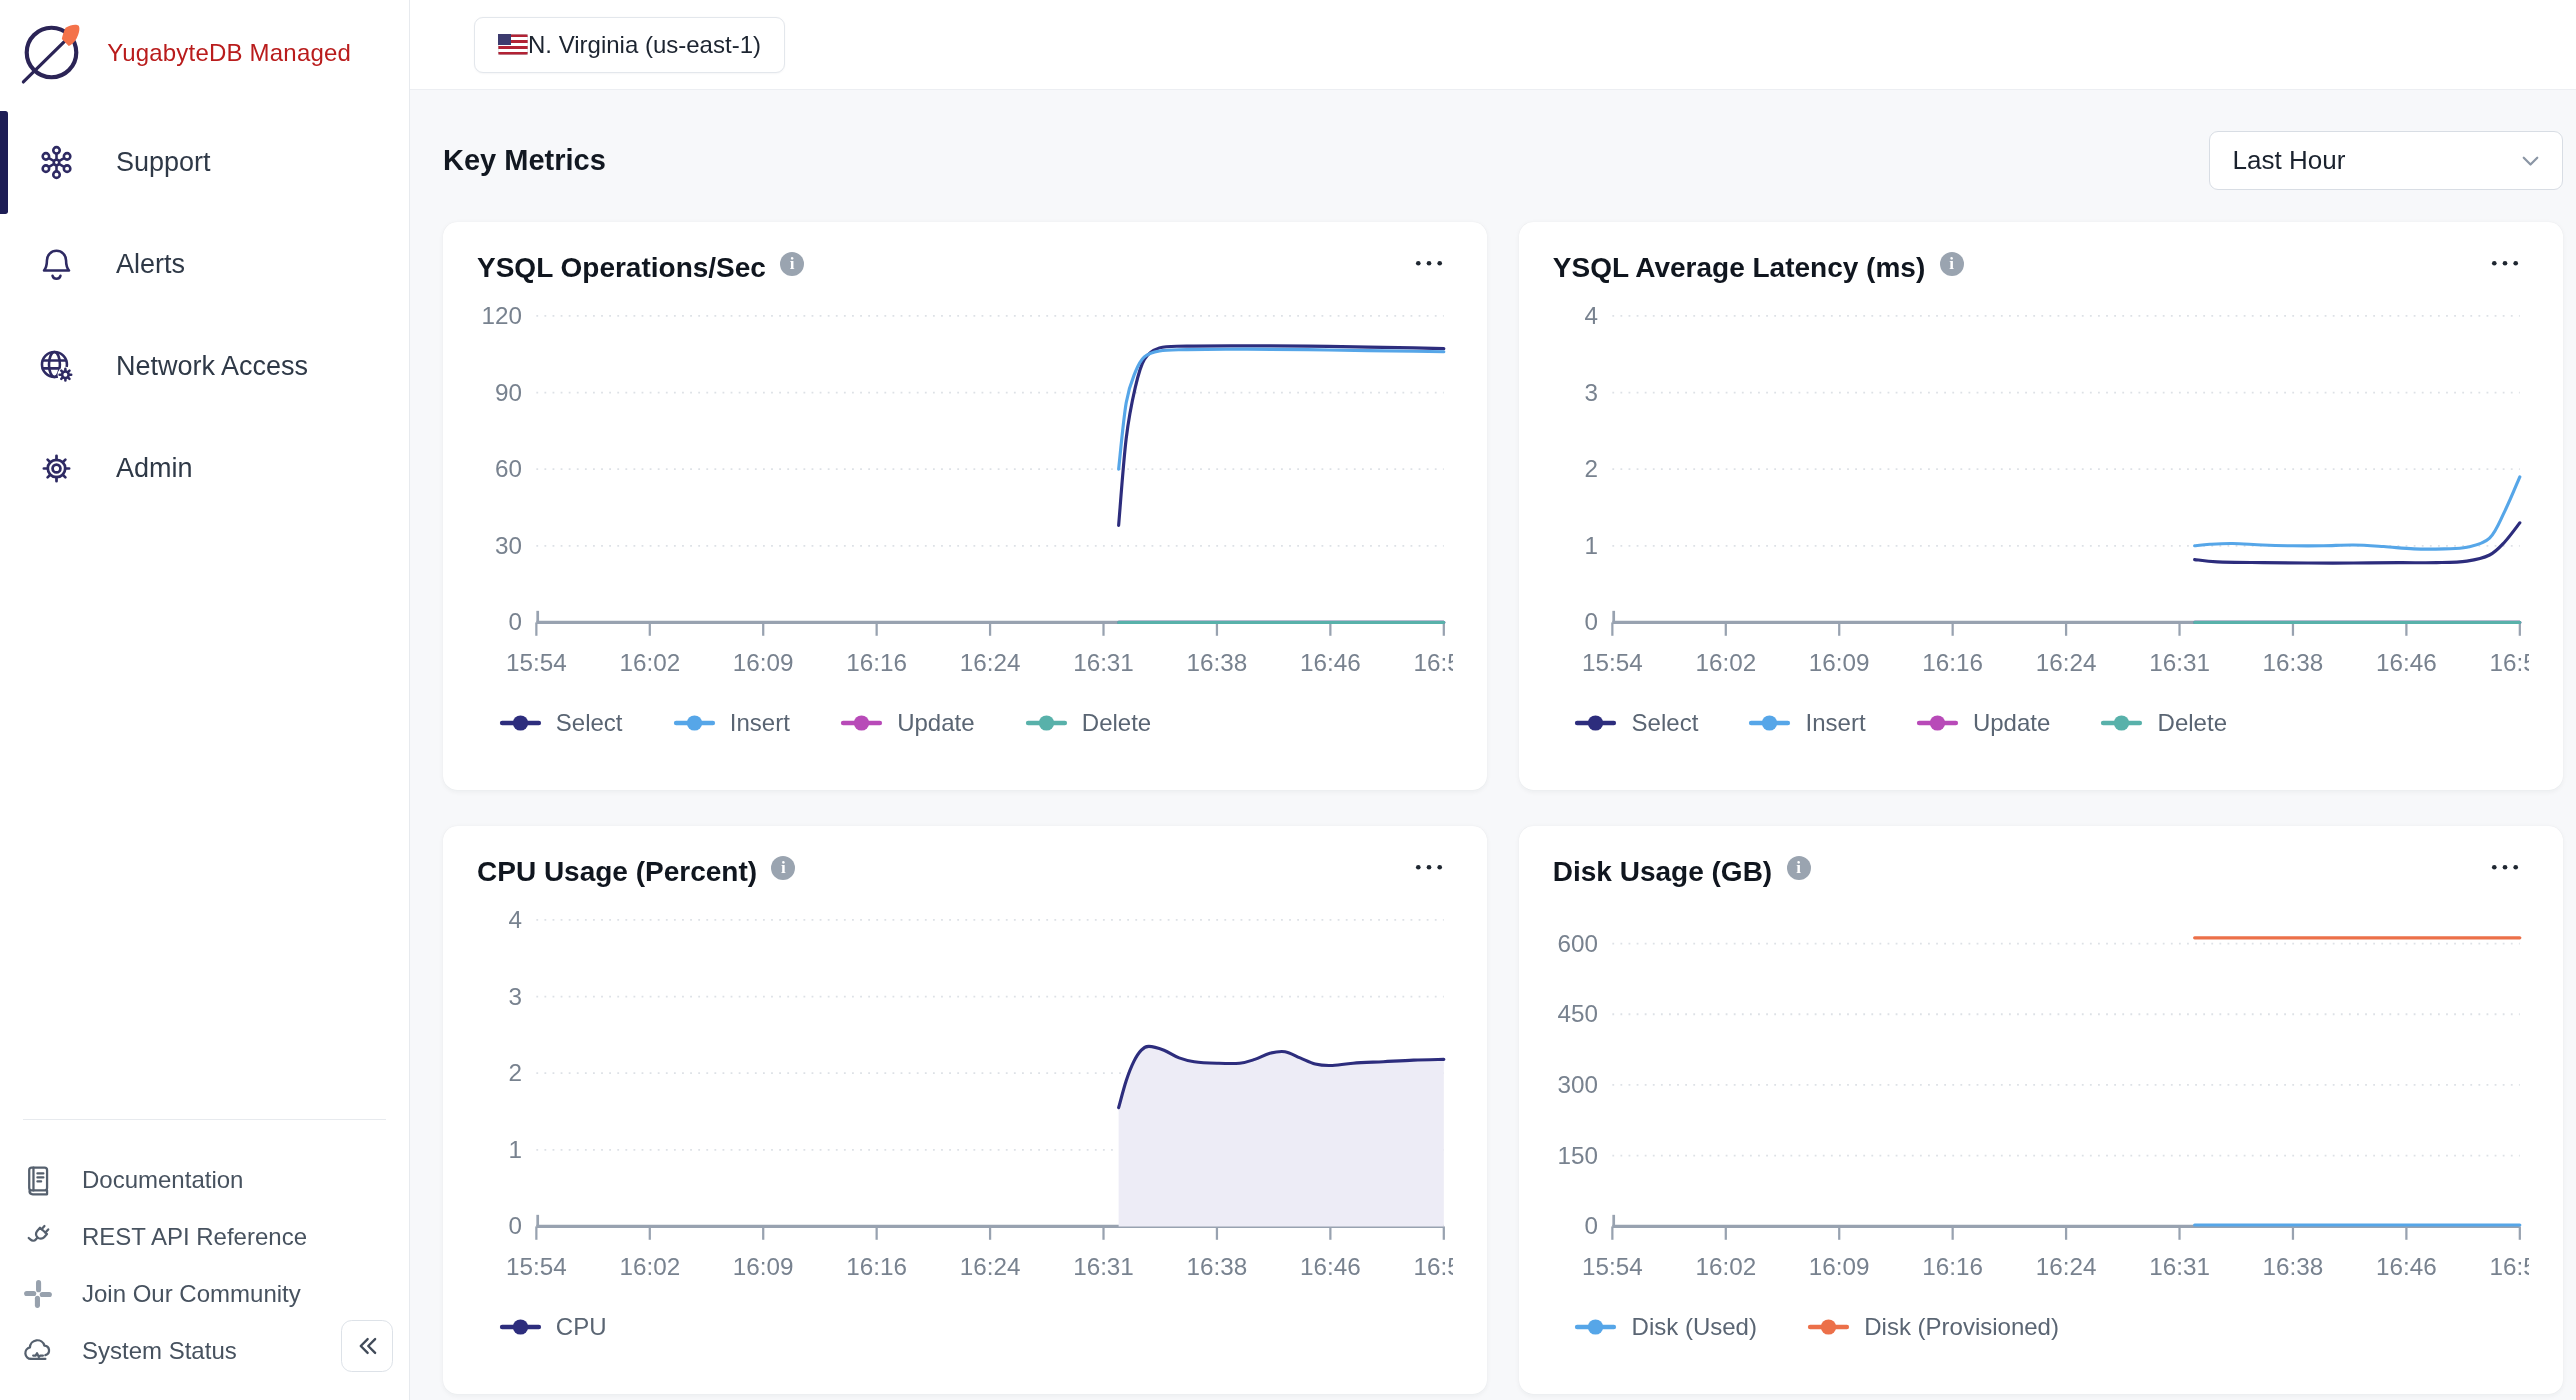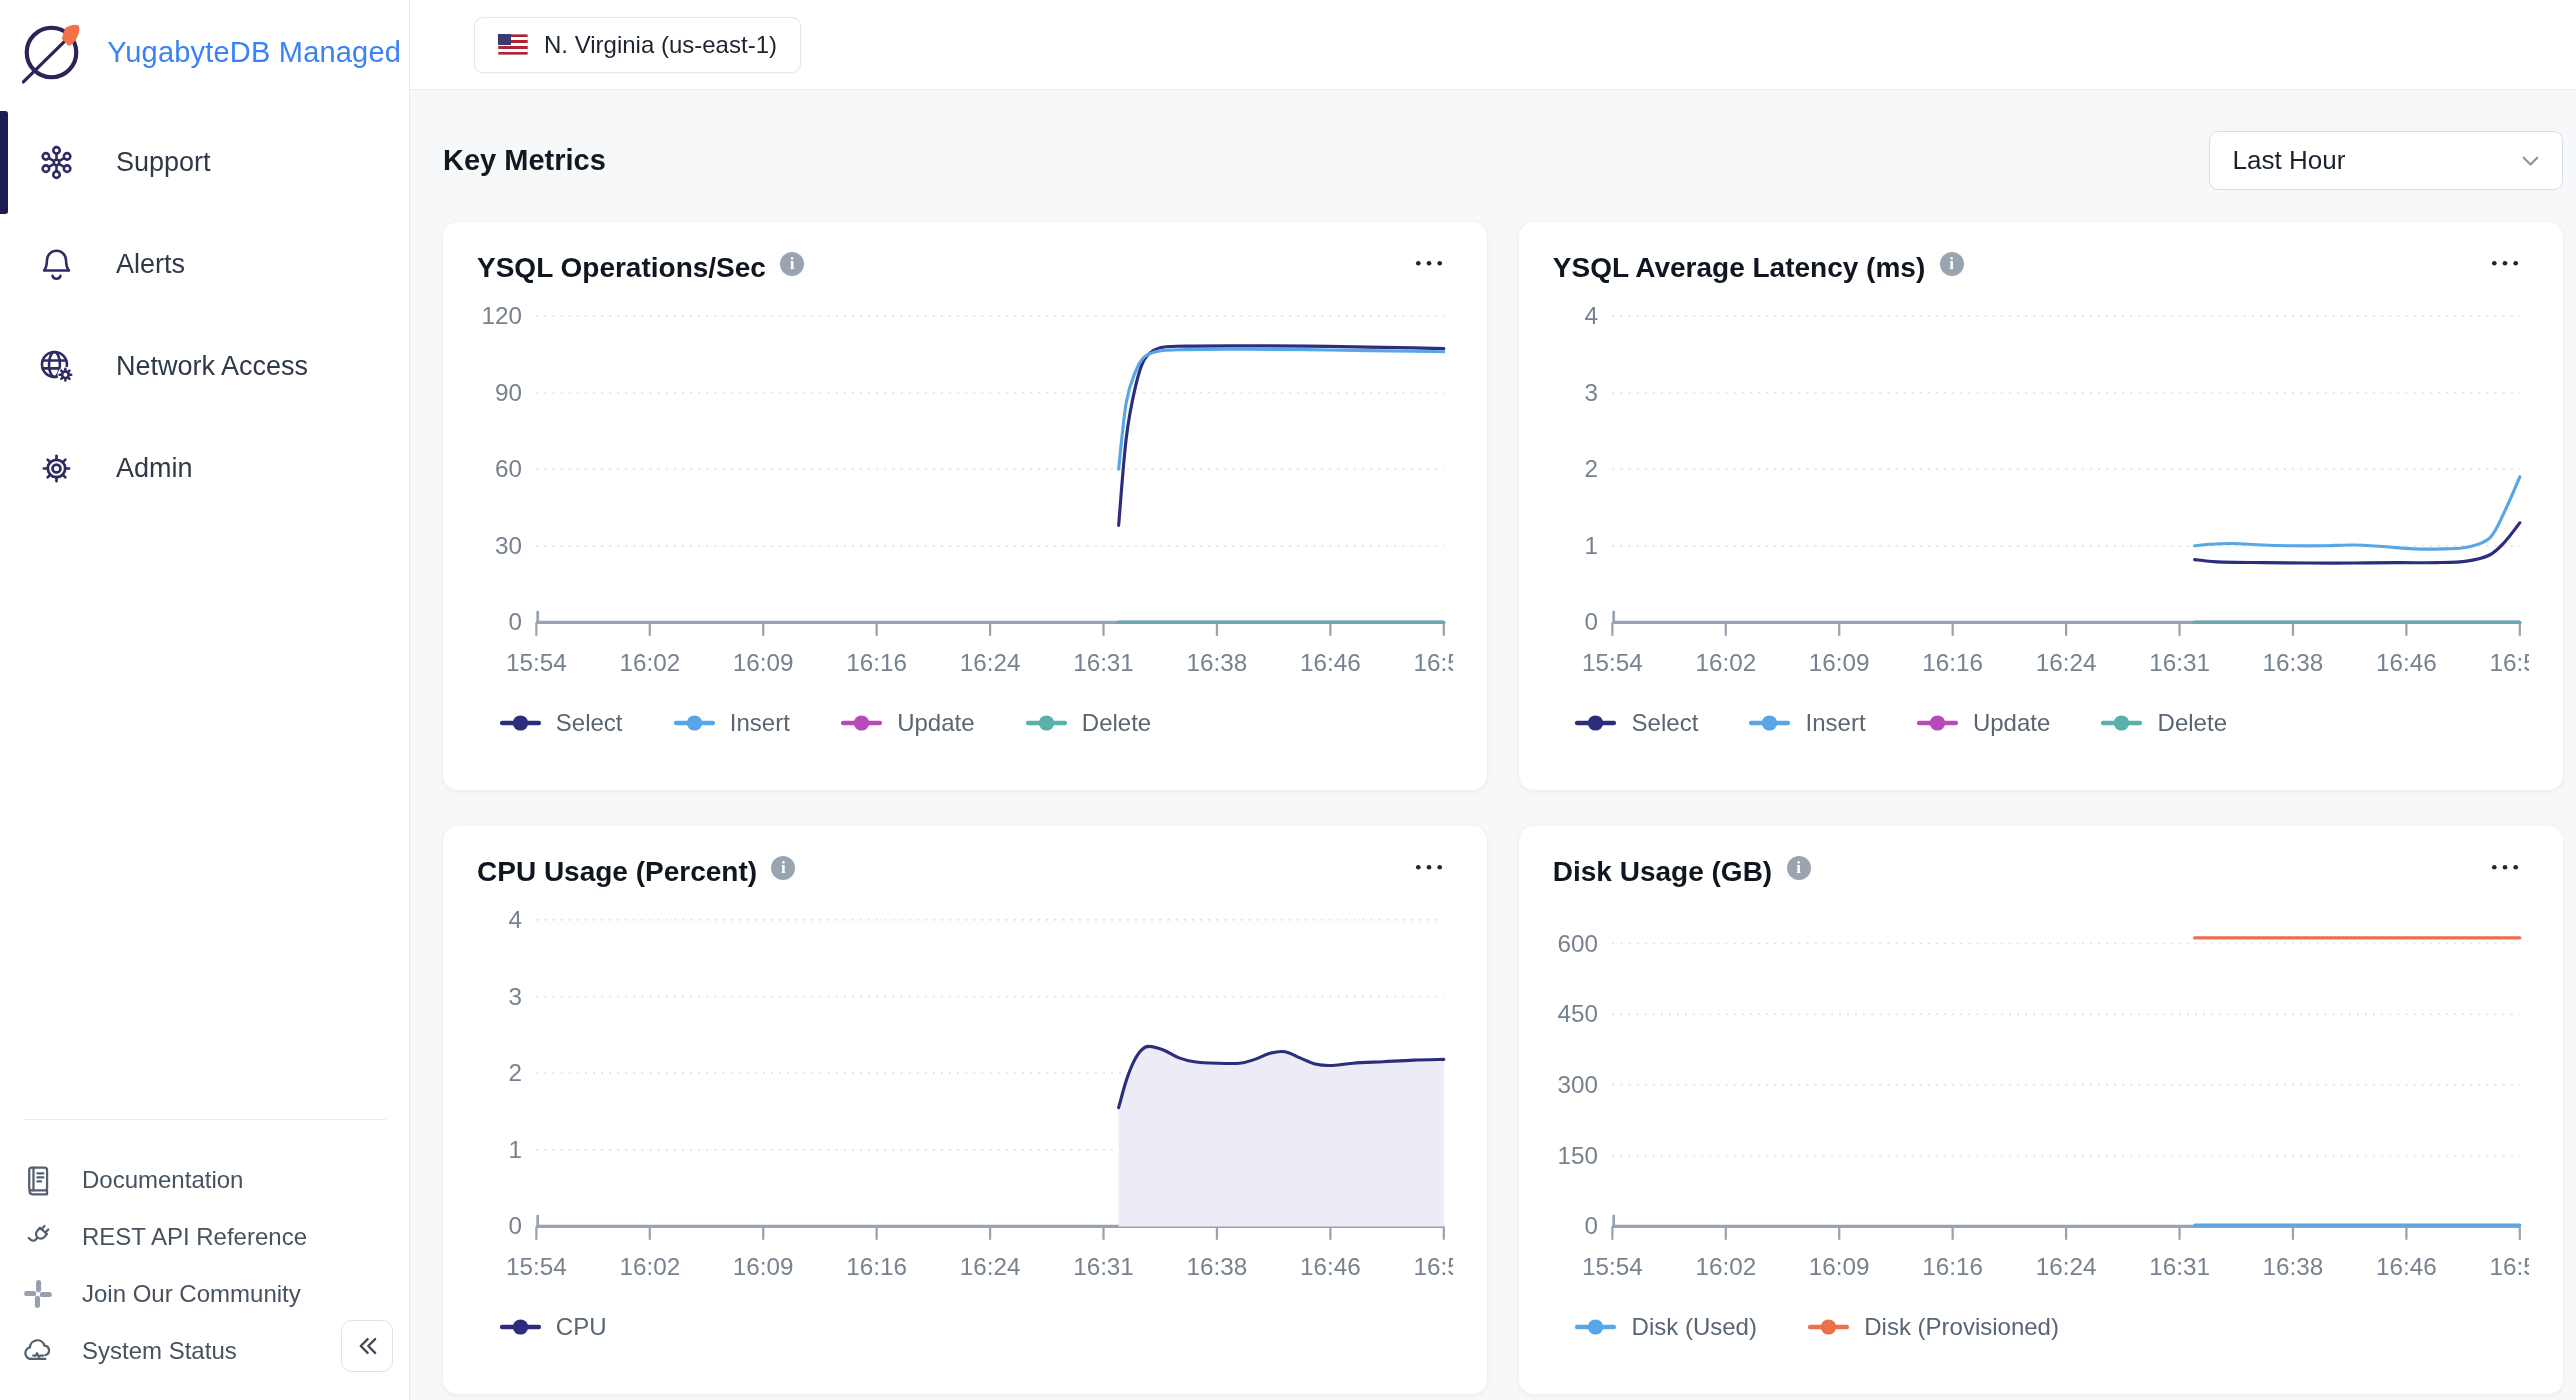--- a/index.html
+++ b/index.html
@@ -4,41 +4,41 @@
 <style>
   * { box-sizing: border-box; margin: 0; padding: 0; }
   html,body { width:2576px; height:1401px; overflow:hidden;
     font-family:"Liberation Sans", sans-serif; background:#f7f8fa; color:#1c2430; }
   .app { display:flex; width:100%; height:100%; }
 
   
   .sidebar { width:410px; min-width:410px; background:#fff; border-right:0.9px solid #e7eaee;
     position:relative; display:flex; flex-direction:column; }
   .logo-row { display:flex; align-items:center; gap:18px; padding:12.5px 0 0 14.3px; height:93px; }
-  .logo-text { font-size:29px; color:#3b82f6; letter-spacing:0.2px; }
+  .logo-text { font-size:24px; color:#b91c1c; letter-spacing:0.2px; }
   .nav { margin-top:38px; display:flex; flex-direction:column; gap:39px; }
   .nav-item { position:relative; display:flex; align-items:center; gap:39px;
     padding-left:36px; height:63px; cursor:pointer; }
   .nav-item .ind { position:absolute; left:0; top:-20px; bottom:-20px; width:8px;
     background:#1d1d55; border-radius:0 2.7px 2.7px 0; display:none; }
   .nav-item.active .ind { display:block; }
   .nav-label { font-size:27px; color:#2f3947; }
   .links { margin-top:auto; padding-bottom:21.5px; }
   .links-divider { height:0.9px; background:#e7eaee; margin:0 23px 32px 23px; }
   .link-item { display:flex; align-items:center; gap:27px; padding-left:21px;
     height:57px; font-size:24px; color:#47525f; cursor:pointer; }
   .collapse-btn { position:absolute; right:16px; bottom:29px; width:52px; height:52px;
     border:1.3px solid #dde2e8; border-radius:10.7px; background:#fff;
     display:flex; align-items:center; justify-content:center; cursor:pointer; }
 
   
   .main { flex:1; display:flex; flex-direction:column; min-width:0; }
   .topbar { height:90px; background:#fff; border-bottom:0.9px solid #eceef2;
     display:flex; align-items:center; padding-left:64px; }
-  .region-badge { display:flex; align-items:center; gap:16px; border:1.3px solid #e3e7ec;
+  .region-badge { display:flex; align-items:center; gap:0; border:1.3px solid #e3e7ec;
     border-radius:9px; padding:0 23px; height:56px; background:#fff; font-size:24px;
     color:#1c2430; box-shadow:0 0.9px 1.8px rgba(16,24,40,.04); cursor:pointer; }
   .flag { width:30px; height:20.6px; border-radius:1.8px; position:relative; flex:none;
     background:repeating-linear-gradient(#b22234 0 3px, #fff 3px 6px);
     box-shadow:inset 0 0 0 0.4px #c9ced4; }
   .flag::after { content:""; position:absolute; left:0; top:0; width:13.4px; height:10.7px; background:#3c3b6e; }
 
   .content { padding:41px 13.4px 0 33px; flex:1; }
   .metrics-row { display:flex; align-items:center; justify-content:space-between; margin-bottom:32px; }
   .metrics-title { font-size:29px; font-weight:700; color:#121821; }

